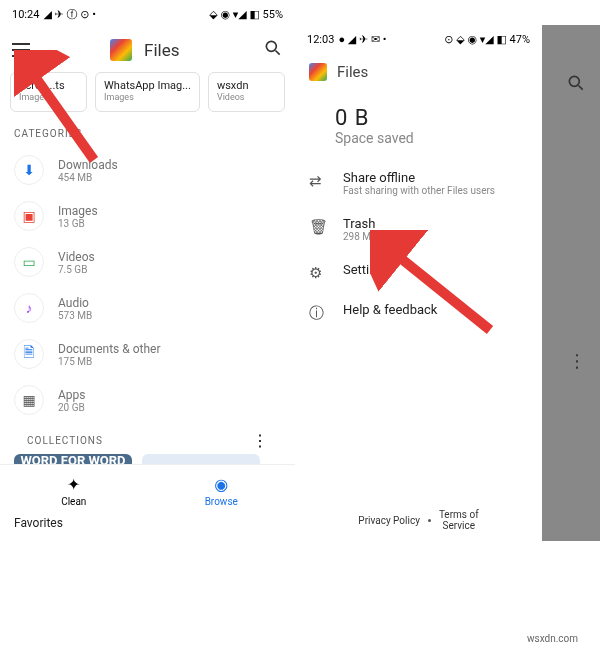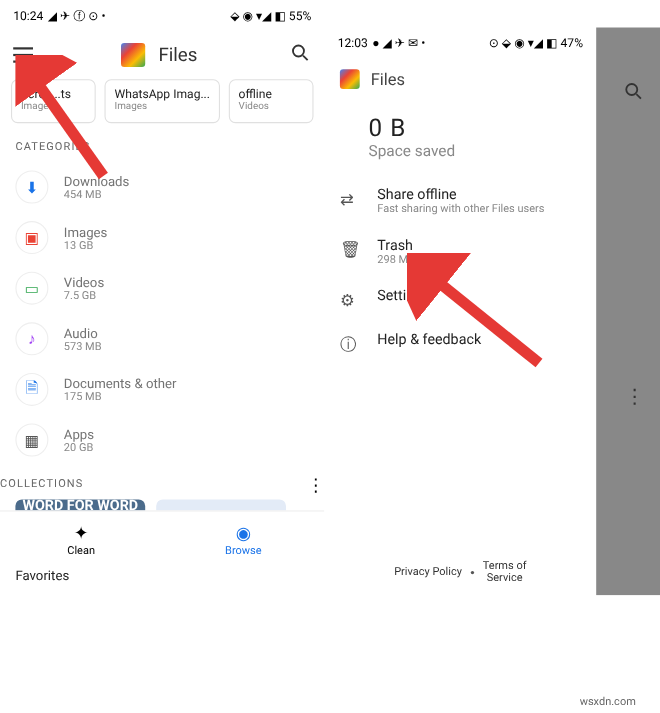--- a/index.html
+++ b/index.html
@@ -21,21 +21,21 @@
   .cards-row { display:flex; gap:8px; padding: 0 10px; }
   .card { border:1px solid #e0e0e0; border-radius:6px; padding:6px 8px; flex:1; font-size:11px; min-height:40px; }
   .card .ct { font-size:11px; color:#222; white-space:nowrap; overflow:hidden; }
   .card .cs { font-size:9px; color:#888; }
   .section-label { font-size:10px; color:#666; letter-spacing:1px; padding: 16px 14px 8px; text-transform: uppercase;}
   .cat-list { display:flex; flex-direction:column; }
   .cat-item { display:flex; align-items:center; padding: 8px 14px; gap:14px; }
   .cat-icon { width:30px; height:30px; border-radius:50%; border:1px solid #eee; display:flex; align-items:center; justify-content:center; font-size:14px;}
   .cat-text .ct { font-size:12px; color:#737373; }
   .cat-text .cs { font-size:10px; color:#888; }
-  .collections-head { display:flex; justify-content:space-between; align-items:center; padding:8px 0 4px;text-align:right;}
+  .collections-head { display:flex; justify-content:space-between; align-items:center; padding:8px 27px 4px;text-align:right;}
   .more-dots { font-size:16px; }
   .collections-row { display:flex; gap:10px; padding:0 14px; }
   .coll { width:118px; }
   .coll-thumb { width:118px; height:58px; border-radius:6px; display:flex; align-items:center; justify-content:center; position:relative; margin-bottom:4px;}
   .coll-fav { background:linear-gradient(#4a6a8a,#5a7a9a); }
   .coll-fav-text { font-size:13px; color:#fff; text-align:center; font-weight:bold; line-height:1.1;}
   .coll-safe { background:#e3ebf7; }
   .coll .cl { font-size:12px; color:#222; }
   .star { color:#fff; font-size:14px; position:absolute; }
   .bottom-nav { position:absolute; bottom:0; width:100%; height:52px; border-top:1px solid #eee; display:flex; background:#fff;}
@@ -101,21 +101,21 @@
     <div class="cards-row">
       <div class="card">
         <div class="ct">Scree...ts</div>
         <div class="cs">Images</div>
       </div>
       <div class="card">
         <div class="ct">WhatsApp Imag...</div>
         <div class="cs">Images</div>
       </div>
       <div class="card">
-        <div class="ct">offline</div>
+        <div class="ct">wsxdn</div>
         <div class="cs">Videos</div>
       </div>
     </div>
 
     <div class="section-label">CATEGORIES</div>
 
     <div class="cat-list">
       <div class="cat-item">
         <div class="cat-icon" style="color:#1a73e8">⬇</div>
         <div class="cat-text">

